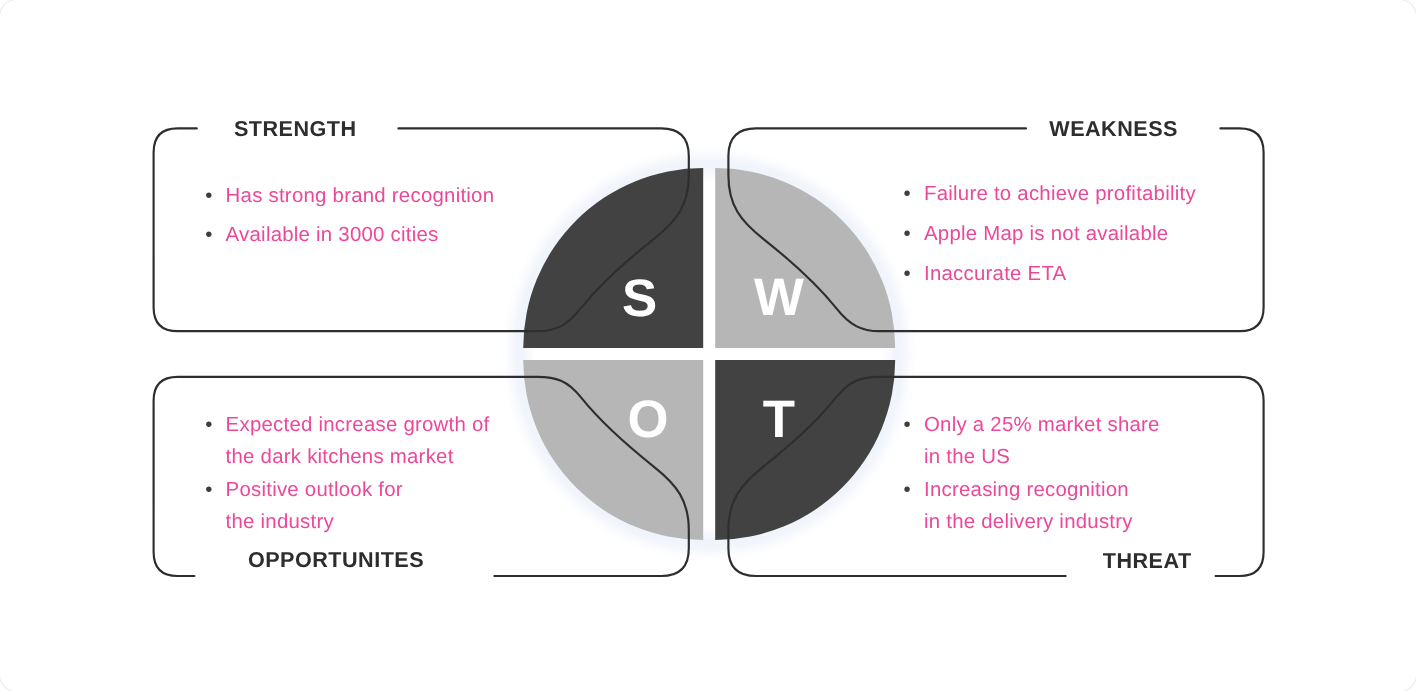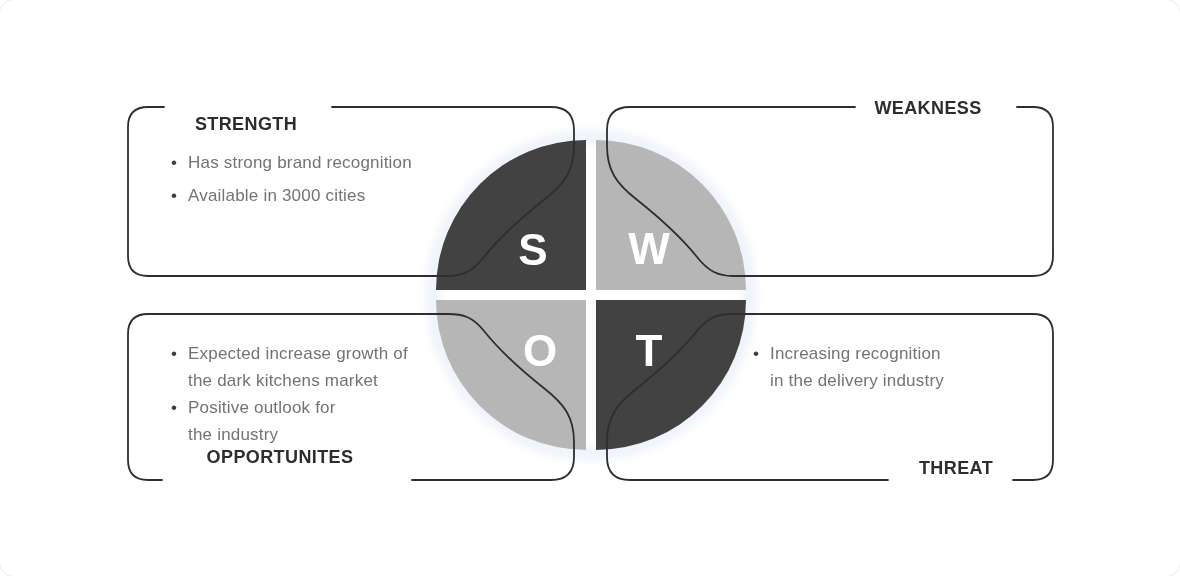--- a/index.html
+++ b/index.html
@@ -28,21 +28,21 @@
     font-size:18px;
     letter-spacing:.4px;
     color:#2d2d2d;
     white-space:nowrap;
   }
   .blist{
     position:absolute;
     margin:0;padding:0;list-style:none;
     font-size:17px;
     letter-spacing:.2px;
-    color:#737373;
+    color:#ec4899;
   }
   .blist li{position:relative;padding-left:18px;white-space:pre-line;}
   .blist li::before{content:"\2022";position:absolute;left:1px;color:#3d3d3d;}
   .loose li{line-height:33px;}
   .tight li{line-height:27px;}
 </style>
 </head>
 <body>
 
 <div class="card">
@@ -81,36 +81,43 @@
              C521,370 500,351 484,331
              C473,317 463,314 448,314
              L148,314 Q128,314 128,334 L128,460 Q128,480 148,480 L162,480" stroke="#2e2e2e"></path>
     <path class="outline" d="M888,480 L630,480 Q607,480 607,457 L607,442
              C607,417 617,404 636,389
              C660,370 681,351 697,331
              C708,317 718,314 733,314
              L1033,314 Q1053,314 1053,334 L1053,460 Q1053,480 1033,480 L1013,480" stroke="#2e2e2e"></path>
   </svg>
 
-  <div class="title" style="left:246px;top:124px">STRENGTH</div>
+  <div class="title" style="left:246px;top:108px">STRENGTH</div>
   <div class="title" style="left:928px;top:108px">WEAKNESS</div>
-  <div class="title" style="left:280px;top:457px">OPPORTUNITES</div>
+  <div class="title" style="left:280px;top:467px">OPPORTUNITES</div>
   <div class="title" style="left:956px;top:468px">THREAT</div>
 
   <ul class="blist loose" style="left:170px;top:146px;width:330px">
     <li>Has strong brand recognition</li>
     <li>Available in 3000 cities</li>
   </ul>
 
+  <ul class="blist loose" style="left:752px;top:145px;width:330px">
+    <li>Failure to achieve profitability</li>
+    <li>Apple Map is not available</li>
+    <li>Inaccurate ETA</li>
+  </ul>
 
   <ul class="blist tight" style="left:170px;top:340px;width:330px">
     <li>Expected increase growth of
 the dark kitchens market</li>
     <li>Positive outlook for
 the industry</li>
   </ul>
 
   <ul class="blist tight" style="left:752px;top:340px;width:330px">
+    <li>Only a 25% market share
+in the US</li>
     <li>Increasing recognition
 in the delivery industry</li>
   </ul>
 
 </div>
 
 </body></html>

